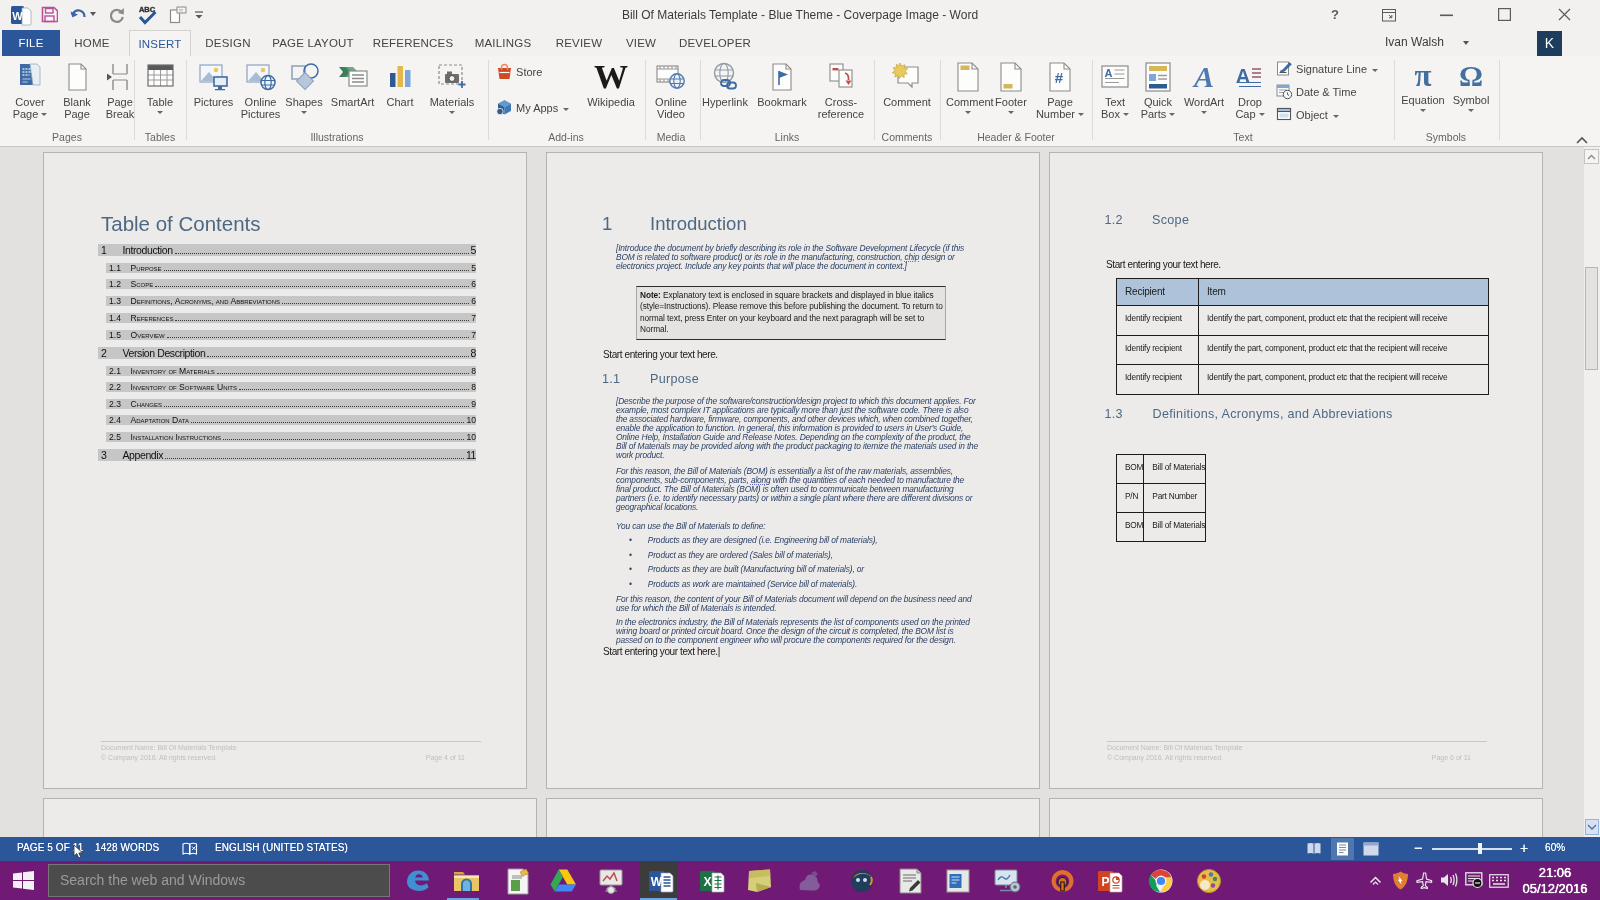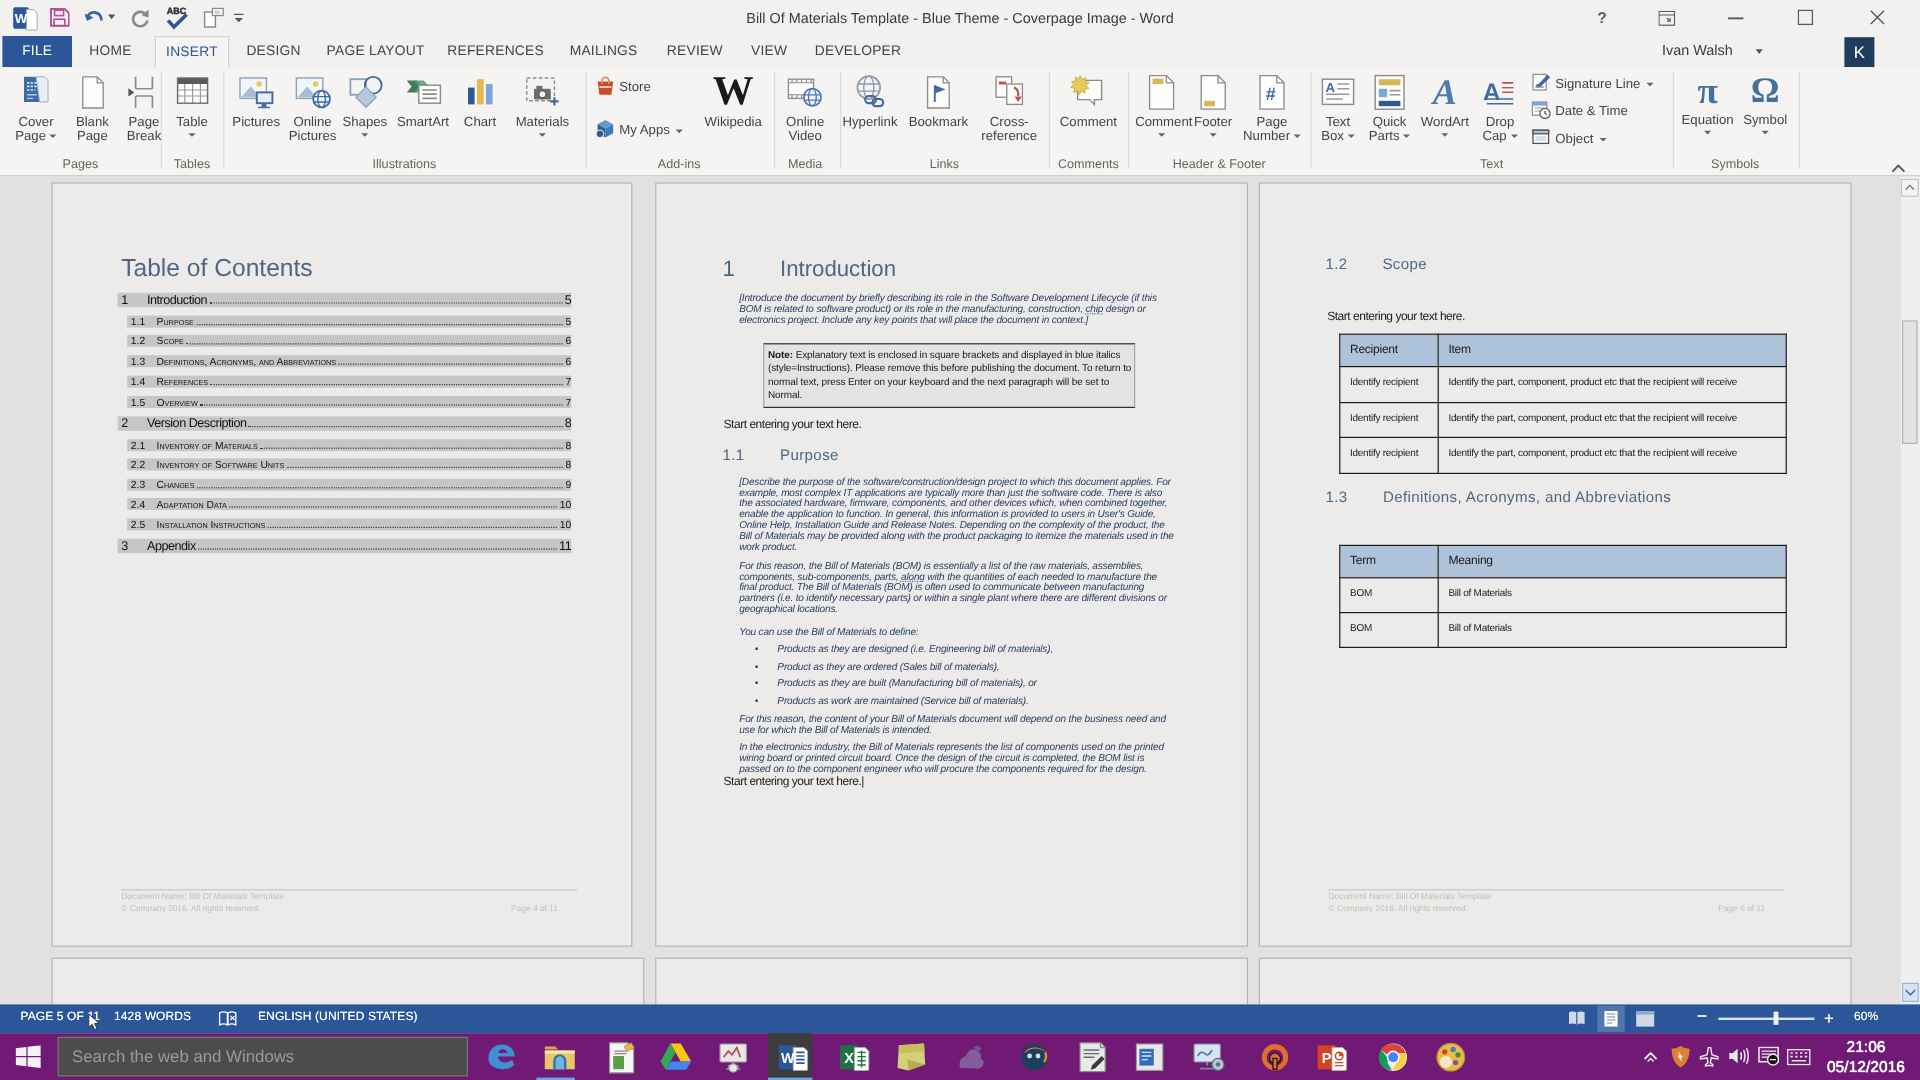--- a/index.html
+++ b/index.html
@@ -553,27 +553,27 @@
       <tr>
             <td style="height:29.5px">Identify recipient</td>
             <td>Identify the part, component, product etc that the recipient will receive</td>
           </tr>
     </tbody>
       </table>
     <div class="h2" style="left:54.5px;top:255px">1.3</div>
     <div class="h2" style="left:102.5px;top:255px">Definitions, Acronyms, and Abbreviations</div>
     <table class="doc" style="left:66px;top:301px">
       <tbody>
-          <tr class="hdr">
-            <td style="width:82px;height:27px">Term</td>
-            <td style="width:290px">Meaning</td>
-          </tr>
       <tr>
             <td style="height:29px">BOM</td>
             <td>Bill of Materials</td>
+          </tr>
+      <tr>
+            <td style="height:29px">P/N</td>
+            <td>Part Number</td>
           </tr>
       <tr>
             <td style="height:29px">BOM</td>
             <td>Bill of Materials</td>
           </tr>
     </tbody>
       </table>
     <div class="pfoot" style="top:588px">
         <div class="fhr"></div>
       <div style="margin-top:2px">Document Name: Bill Of Materials Template</div>

